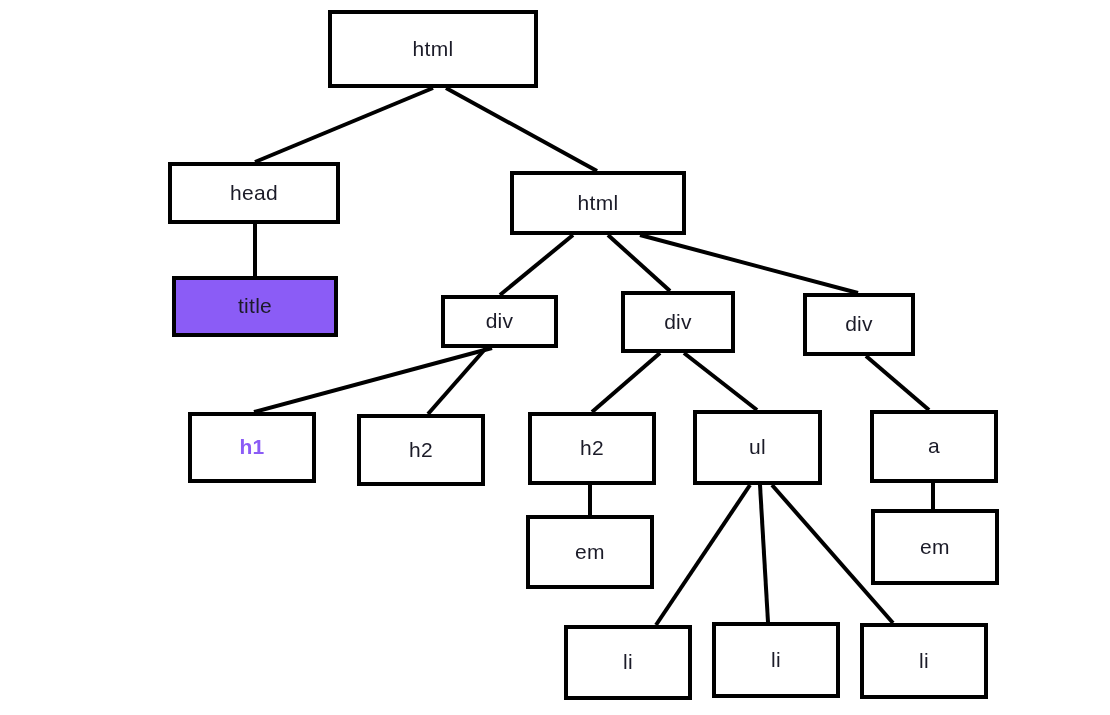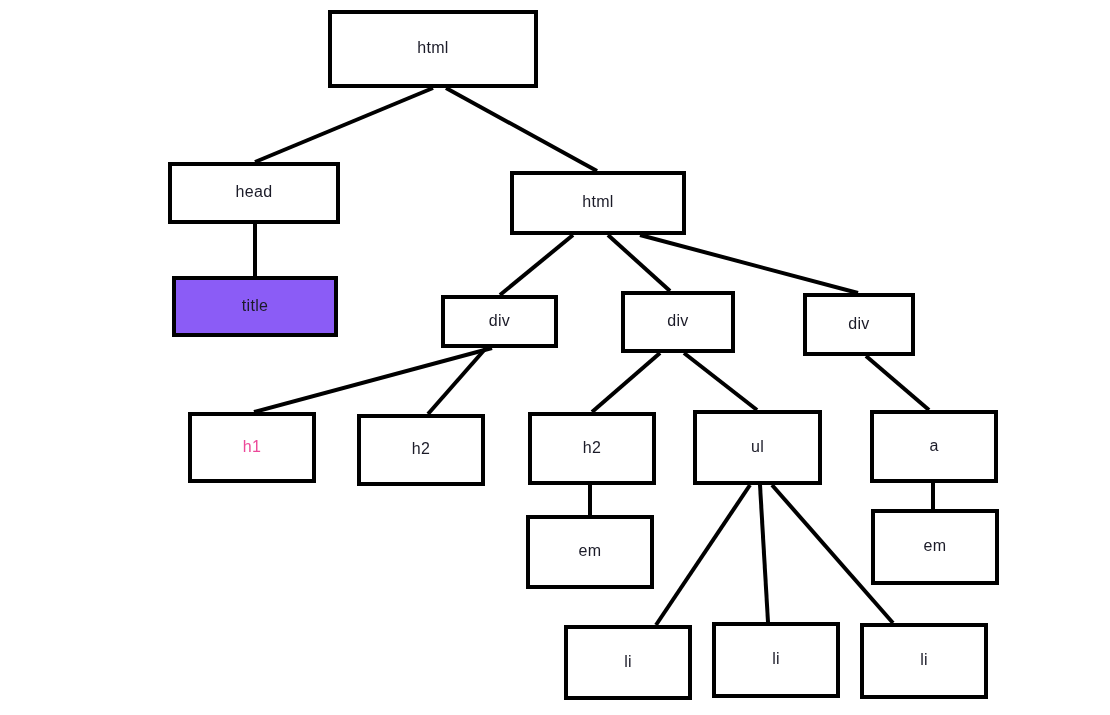--- a/index.html
+++ b/index.html
@@ -27,21 +27,21 @@
   }
   .node {
     position: absolute;
     box-sizing: border-box;
     border: 4px solid #000000;
     background: #ffffff;
     display: flex;
     align-items: center;
     justify-content: center;
     color: #1b1b28;
-    font-size: 16px;
+    font-size: 21px;
     font-family: "Liberation Sans", sans-serif;
     letter-spacing: 0.3px;
     line-height: 1;
     z-index: 2;
   }
   .node-label {
     display: block;
     transform: translateY(-1px);
   }
 </style>
@@ -82,21 +82,21 @@
       </div>
       <div class="node" style="left: 441px; top: 295px; width: 117px; height: 53px; border-color: rgb(0, 0, 0); border-width: 4px; background: rgb(255, 255, 255); color: rgb(27, 27, 40);">
         <span class="node-label">div</span>
       </div>
       <div class="node" style="left: 621px; top: 291px; width: 114px; height: 62px; border-color: rgb(0, 0, 0); border-width: 4px; background: rgb(255, 255, 255); color: rgb(27, 27, 40);">
         <span class="node-label">div</span>
       </div>
       <div class="node" style="left: 803px; top: 293px; width: 112px; height: 63px; border-color: rgb(0, 0, 0); border-width: 4px; background: rgb(255, 255, 255); color: rgb(27, 27, 40);">
         <span class="node-label">div</span>
       </div>
-      <div class="node" style="left: 188px; top: 412px; width: 128px; height: 71px; border-color: rgb(0, 0, 0); border-width: 4px; background: rgb(255, 255, 255); color: #ec4899;">
+      <div class="node" style="left: 188px; top: 412px; width: 128px; height: 71px; border-color: rgb(0, 0, 0); border-width: 4px; background: rgb(255, 255, 255); color: #8b5cf6; font-weight: bold;">
         <span class="node-label">h1</span>
       </div>
       <div class="node" style="left: 357px; top: 414px; width: 128px; height: 72px; border-color: rgb(0, 0, 0); border-width: 4px; background: rgb(255, 255, 255); color: rgb(27, 27, 40);">
         <span class="node-label">h2</span>
       </div>
       <div class="node" style="left: 528px; top: 412px; width: 128px; height: 73px; border-color: rgb(0, 0, 0); border-width: 4px; background: rgb(255, 255, 255); color: rgb(27, 27, 40);">
         <span class="node-label">h2</span>
       </div>
       <div class="node" style="left: 693px; top: 410px; width: 129px; height: 75px; border-color: rgb(0, 0, 0); border-width: 4px; background: rgb(255, 255, 255); color: rgb(27, 27, 40);">
         <span class="node-label">ul</span>

